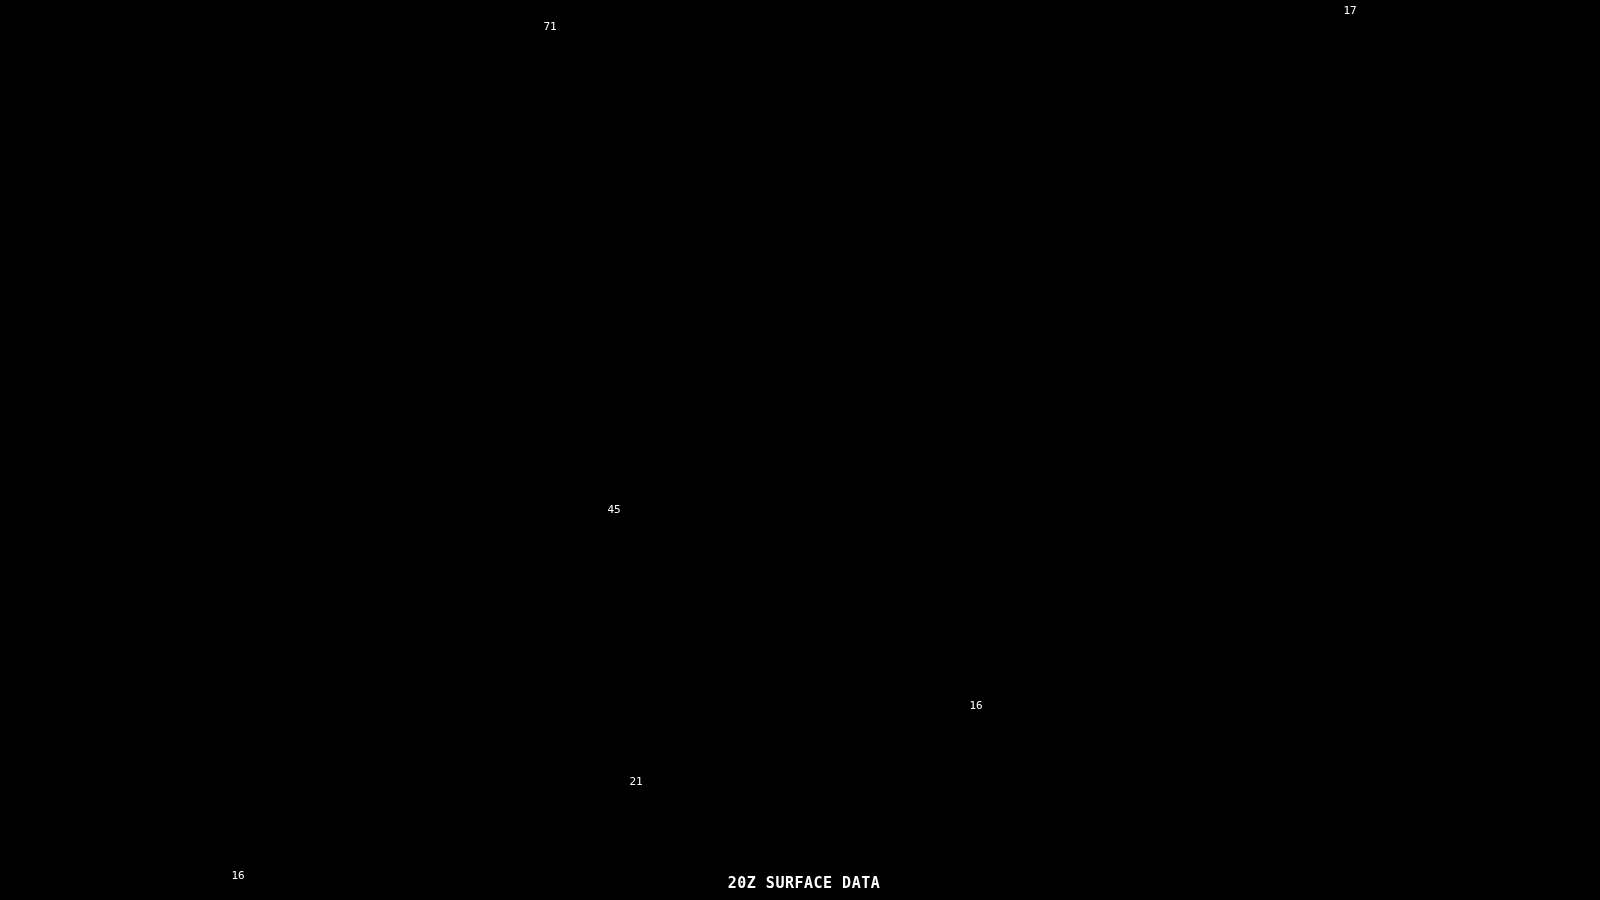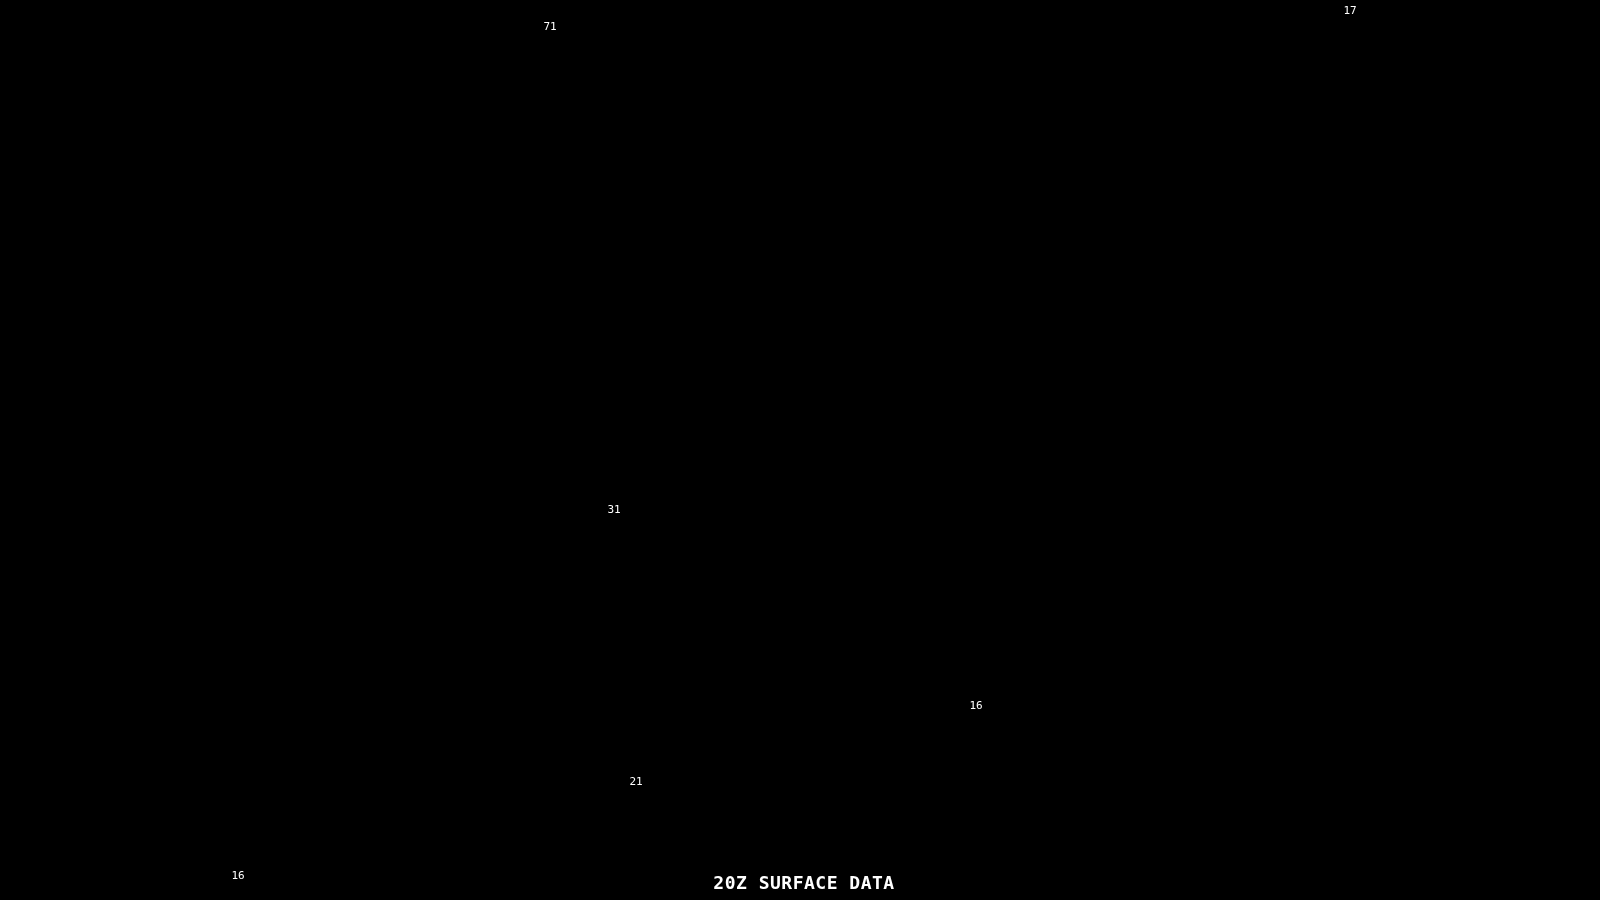--- a/index.html
+++ b/index.html
@@ -21,33 +21,33 @@
     color: #ffffff;
     font-size: 11px;
     line-height: 1;
     white-space: pre;
     text-align: right;
   }
   .plot-title {
     position: absolute;
     transform: translate(-50%, -50%);
     color: #ffffff;
-    font-size: 18px;
+    font-size: 15px;
     font-weight: bold;
     line-height: 1;
     letter-spacing: 0.5px;
     white-space: pre;
   }
 </style>
 </head>
 <body>
 
 <div class="screen">
   <div id="stations-layer">
       <div class="station" style="left: 550px; top: 26px;">71</div>
       <div class="station" style="left: 1350px; top: 10px;">17</div>
-      <div class="station" style="left: 614px; top: 509px;">31</div>
+      <div class="station" style="left: 614px; top: 509px;">45</div>
       <div class="station" style="left: 976px; top: 705px;">16</div>
       <div class="station" style="left: 636px; top: 781px;">21</div>
       <div class="station" style="left: 238px; top: 875px;">16</div>
     </div>
   <div class="plot-title" style="left: 804px; top: 883px;">20Z SURFACE DATA</div>
 </div>
 
 </body></html>

